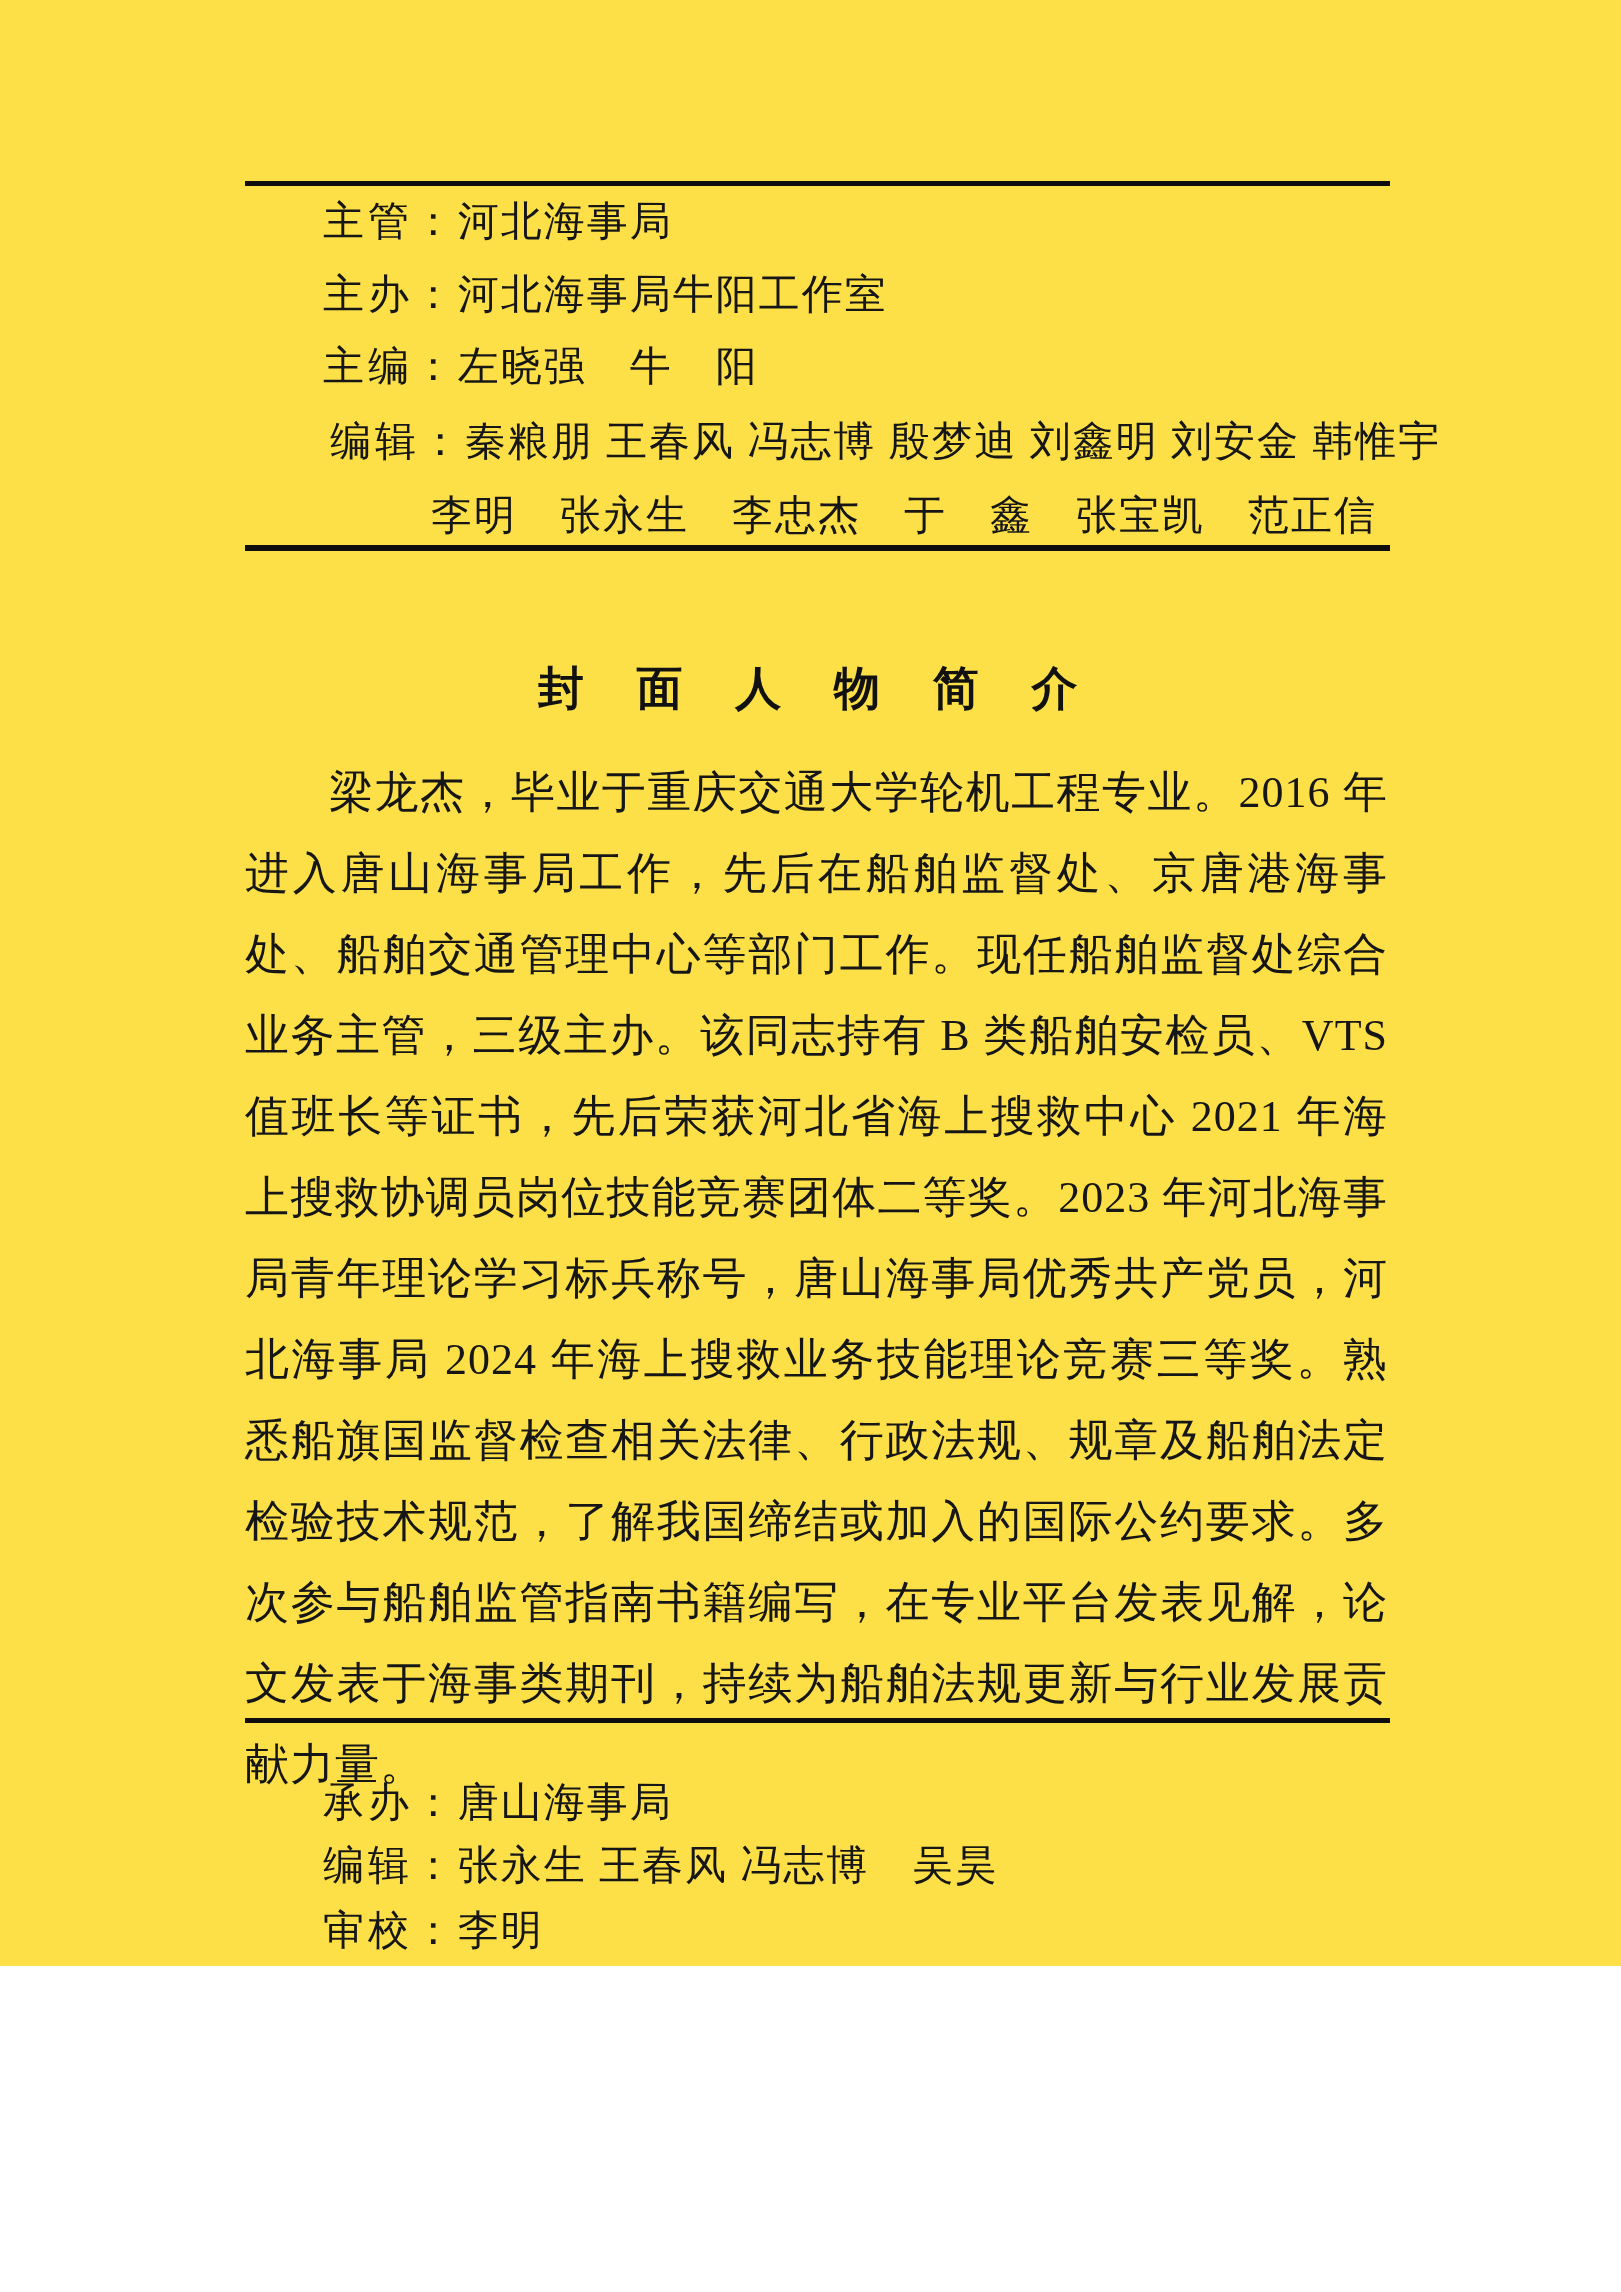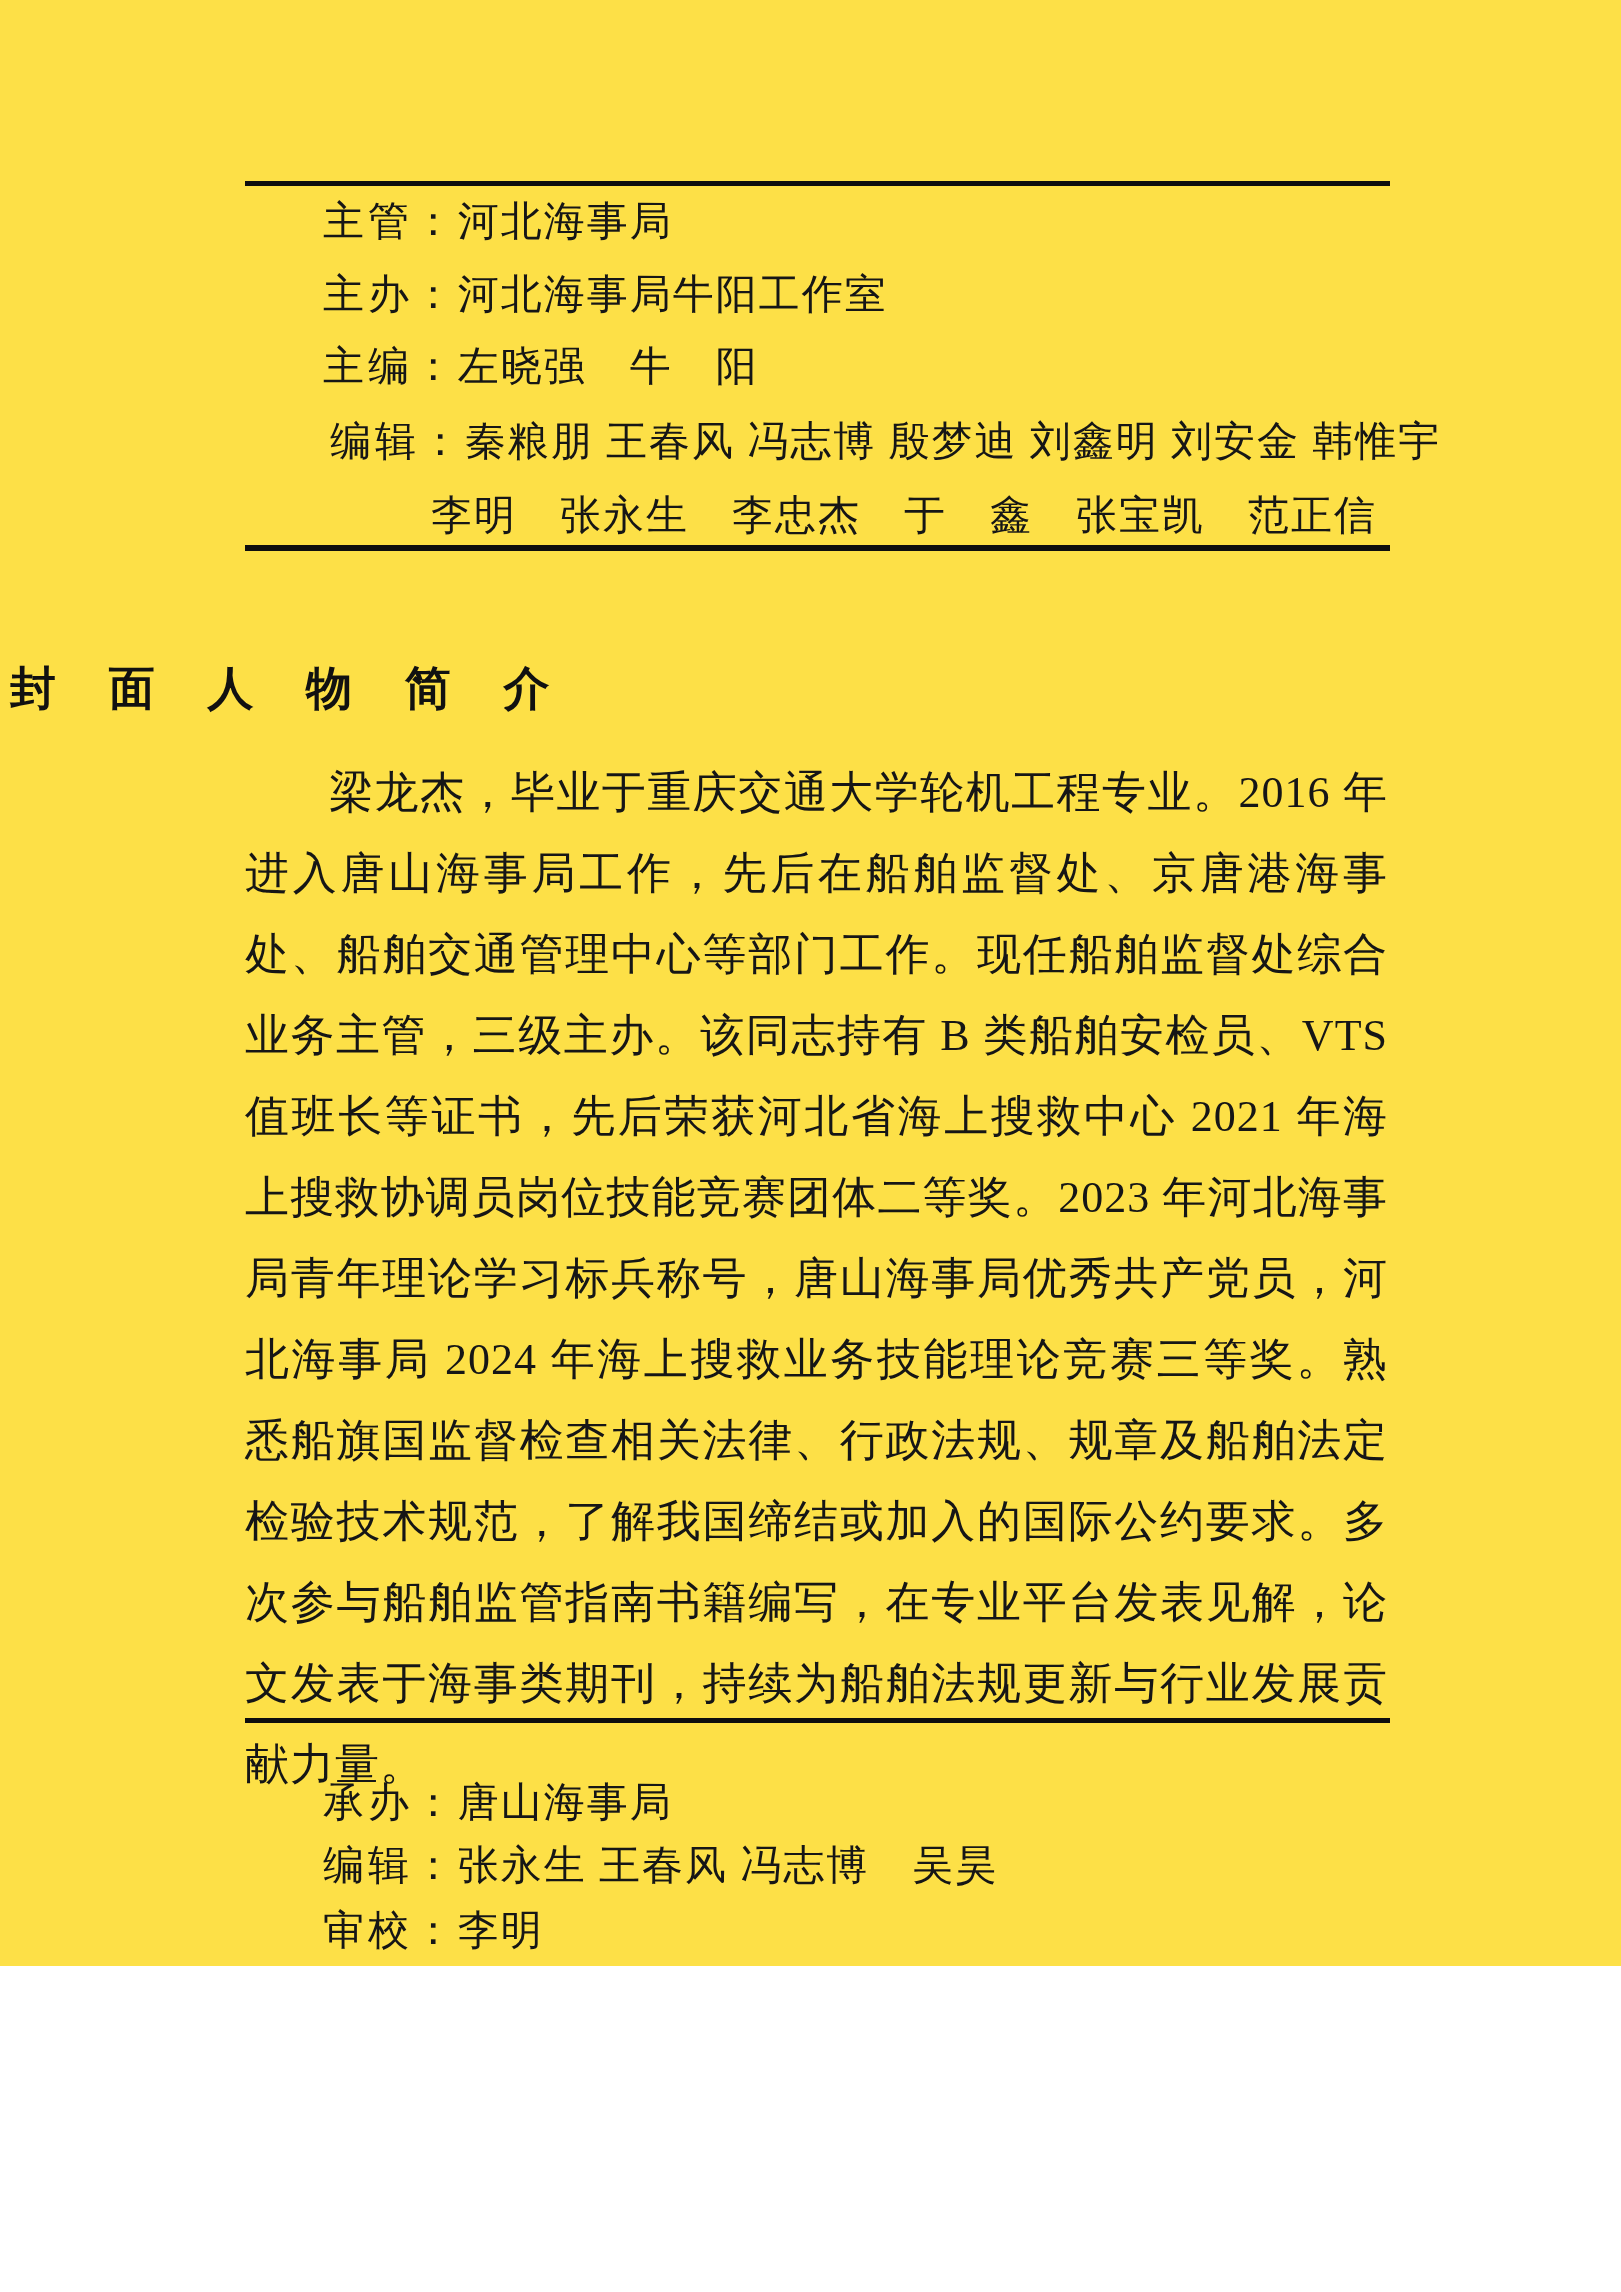--- a/index.html
+++ b/index.html
@@ -44,21 +44,21 @@
   .row-b1 { top: 1781px; }
   .row-b2 { top: 1844px; }
   .row-b3 { top: 1909px; }
   .row-b4 { top: 1971px; }
 
   .section-title {
     position: absolute;
     top: 653px;
     left: 0;
     width: 100%;
-    text-align: left;
+    text-align: center;
     font-size: 46px;
     font-weight: bold;
     letter-spacing: 15.7px;
     word-spacing: 9.8px;
     line-height: 71px;
     white-space: pre;
     color: #111111;
     padding-left: 10px;
   }
 

